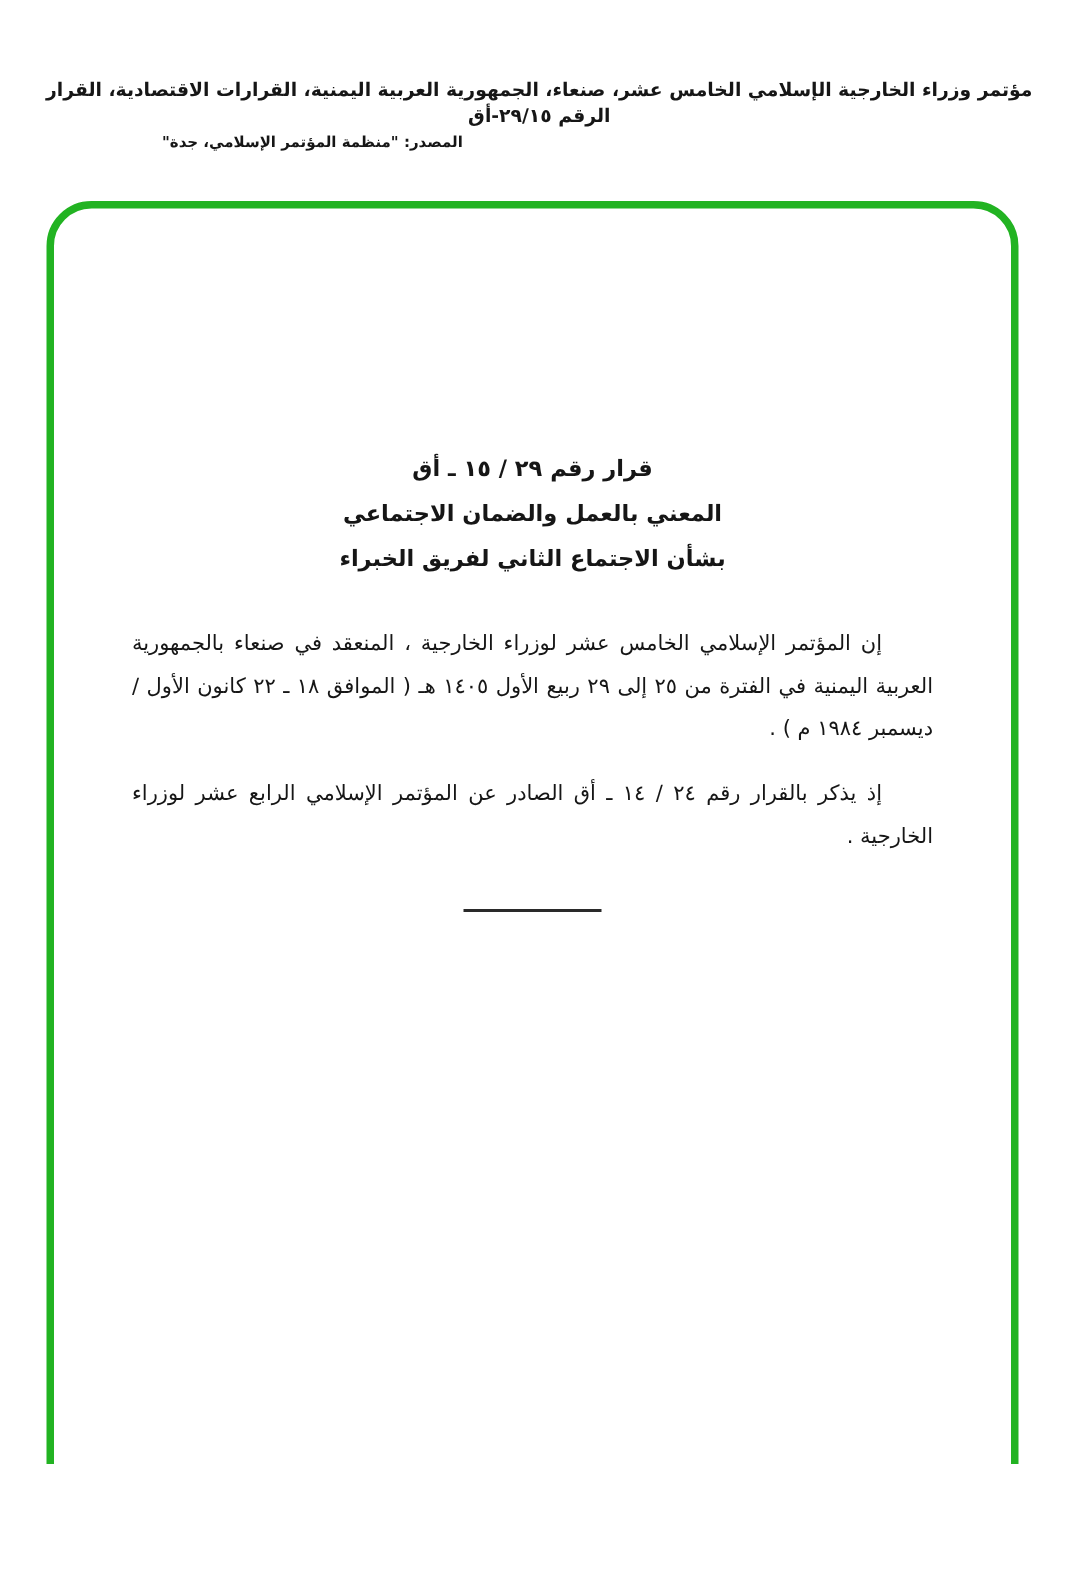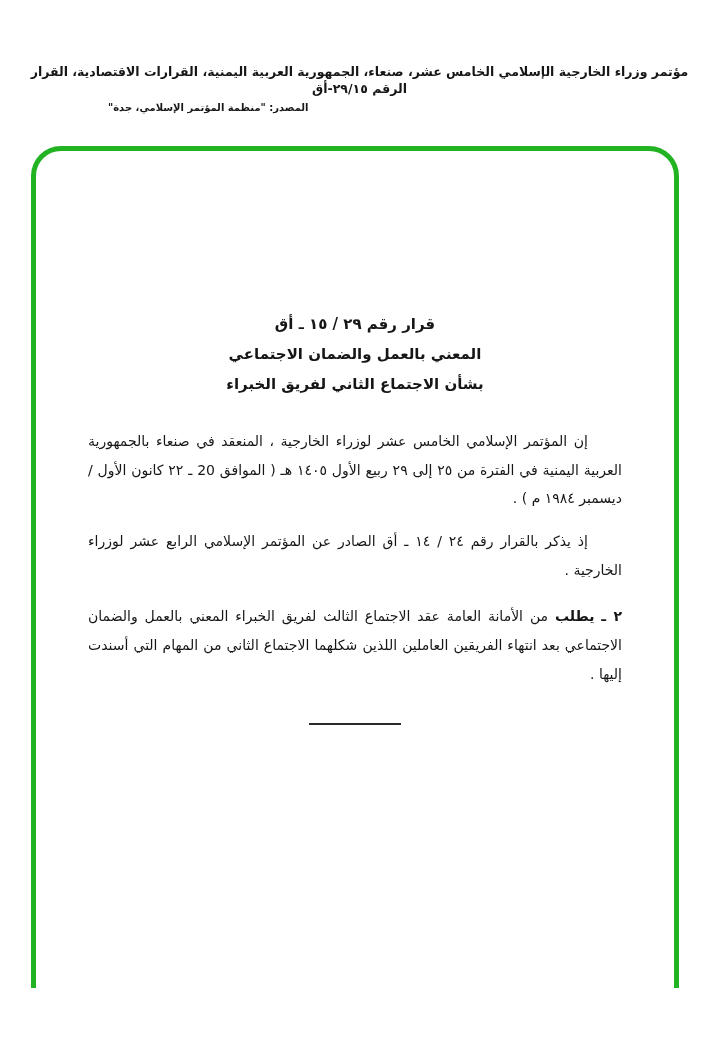--- a/index.html
+++ b/index.html
@@ -2,21 +2,21 @@
 <html lang="ar" style="--accent: #22b322;"><head>
 <meta charset="utf-8">
 <style>
   :root { --accent: #22b322; --ink: #161616; }
   * { box-sizing: border-box; }
   html, body { margin: 0; padding: 0; background: #ffffff; }
   .page {
     position: relative;
     width: 719px;
     height: 972px;
-    margin: 16px auto;
+    margin: 4px auto;
     background: #ffffff;
     color: var(--ink);
     font-family: "DejaVu Sans", sans-serif;
     direction: rtl;
     overflow: hidden;
   }
   
   .doc-header {
     padding: 48px 20px 0 20px;
     text-align: center;
@@ -92,31 +92,26 @@
   <div class="frame">
 
     <div class="res-title">
       <div>قرار رقم ٢٩ / ١٥ ـ أق</div>
       <div>المعني بالعمل والضمان الاجتماعي</div>
       <div>بشأن الاجتماع الثاني لفريق الخبراء</div>
     </div>
 
     <div class="body-text">
 
-      <p>إن المؤتمر الإسلامي الخامس عشر لوزراء الخارجية ، المنعقد في صنعاء بالجمهورية العربية اليمنية في الفترة من ٢٥ إلى ٢٩ ربيع الأول ١٤٠٥ هـ ( الموافق 20 ـ ٢٢ كانون الأول / ديسمبر ١٩٨٤ م ) .</p>
+      <p>إن المؤتمر الإسلامي الخامس عشر لوزراء الخارجية ، المنعقد في صنعاء بالجمهورية العربية اليمنية في الفترة من ٢٥ إلى ٢٩ ربيع الأول ١٤٠٥ هـ ( الموافق ١٨ ـ ٢٢ كانون الأول / ديسمبر ١٩٨٤ م ) .</p>
 
       <p>إذ يذكر بالقرار رقم ٢٤ / ١٤ ـ أق الصادر عن المؤتمر الإسلامي الرابع عشر لوزراء الخارجية .</p>
 
 
 
 
-      <p class="item">
-        <span class="num">٢ ـ</span>
-        <span class="lead">يطلب</span>
-        <span>من الأمانة العامة عقد الاجتماع الثالث لفريق الخبراء المعني بالعمل والضمان الاجتماعي بعد انتهاء الفريقين العاملين اللذين شكلهما الاجتماع الثاني من المهام التي أسندت إليها .</span>
-      </p>
 
       <div class="end-rule"></div>
 
     </div>
   </div>
 
 </div>
 
 </body></html>

